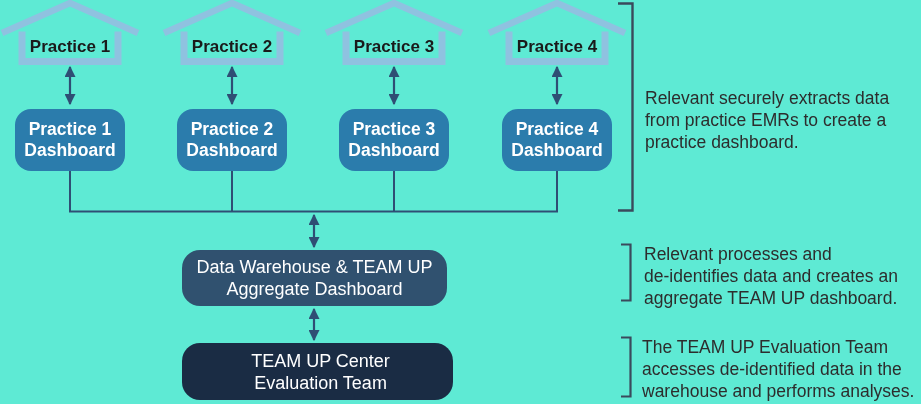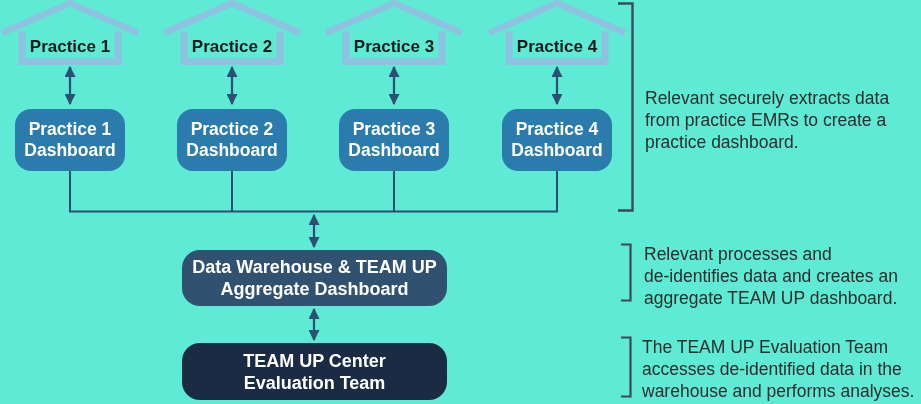--- a/index.html
+++ b/index.html
@@ -22,25 +22,25 @@
     background:var(--practice-box,#2B7CAC);
     border-radius:16px;
     display:flex;align-items:center;justify-content:center;
     text-align:center;color:#fff;font-weight:bold;
     font-size:17.5px;line-height:21px;white-space:pre-line;
   }
   .big-box{
     position:absolute;left:182px;width:265px;
     border-radius:18px;
     display:flex;align-items:center;justify-content:center;
-    text-align:center;color:#fff;font-weight:bold;
+    text-align:center;color:#fff;font-weight:normal;
     font-size:18px;line-height:22px;white-space:pre-line;
   }
   .warehouse{top:250px;height:56px;background:var(--warehouse-box,#30516F);}
-  .evaluation{top:343px;height:57px;background:var(--evaluation-box,#1A2C44);}
+  .evaluation{top:343px;height:57px;background:var(--evaluation-box,#1A2C44);padding-left:6px;}
   .annotation{
     position:absolute;width:285px;
     font-size:17.5px;line-height:22px;
     color:var(--annotation-text,#2D2D2D);
     white-space:pre-line;
   }
   .a1{left:645px;top:87px;}
   .a2{left:644px;top:243px;}
   .a3{left:642px;top:336px;}
 </style>

